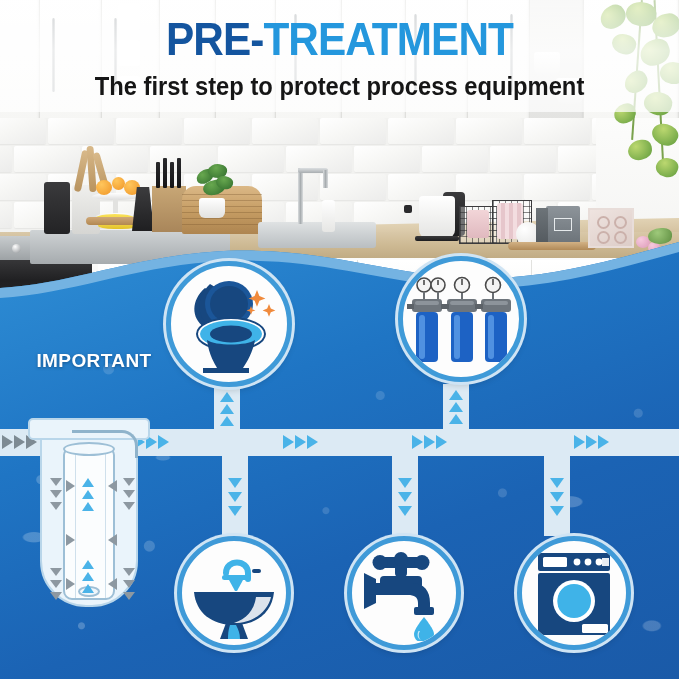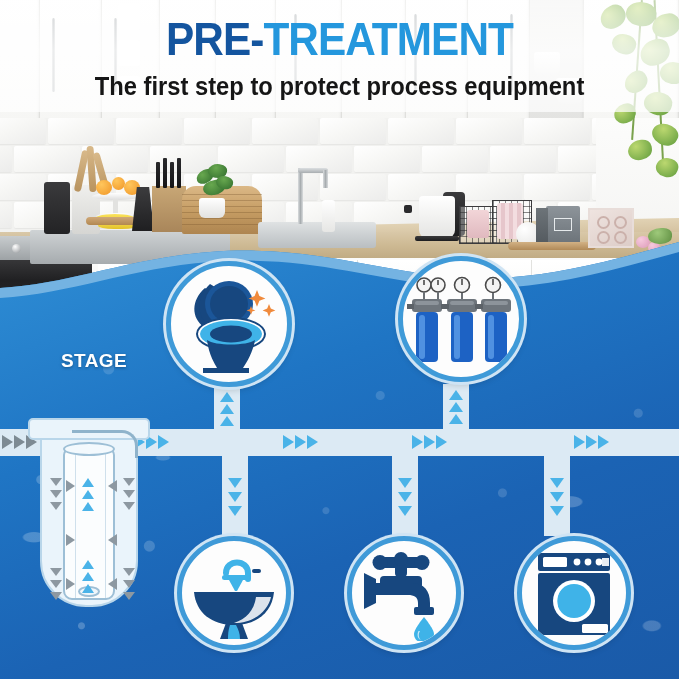--- a/index.html
+++ b/index.html
@@ -582,21 +582,21 @@
   <div class="tri tri-d" style="left:123px;top:592px;border-top:8px solid #8d98a1;border-left-width:6px;border-right-width:6px;"></div>
 
   <div class="tri tri-r" style="left:66px;top:480px;border-left:9px solid #8d98a1;border-top-width:6px;border-bottom-width:6px;"></div>
   <div class="tri tri-r" style="left:66px;top:534px;border-left:9px solid #8d98a1;border-top-width:6px;border-bottom-width:6px;"></div>
   <div class="tri tri-r" style="left:66px;top:578px;border-left:9px solid #8d98a1;border-top-width:6px;border-bottom-width:6px;"></div>
   <div class="tri" style="left:108px;top:480px;border-top:6px solid transparent;border-bottom:6px solid transparent;border-right:9px solid #8d98a1;"></div>
   <div class="tri" style="left:108px;top:534px;border-top:6px solid transparent;border-bottom:6px solid transparent;border-right:9px solid #8d98a1;"></div>
   <div class="tri" style="left:108px;top:578px;border-top:6px solid transparent;border-bottom:6px solid transparent;border-right:9px solid #8d98a1;"></div>
 
   <div class="imp">
-    <div>STAGE</div>
+    <div>IMPORTANT</div>
   </div>
 
   <div class="circle" style="left:166px;top:261px;width:126px;height:126px;">
     <svg width="104" height="104" viewBox="0 0 104 104">
 
       <path d="M28 16 C14 28 14 46 27 55 L32 50 C22 43 22 29 33 19 Z" fill="#17477f"></path>
       <path d="M33 12 C19 25 19 45 33 54 L38 49 C27 42 27 26 38 15 Z" fill="#17477f"></path>
       <ellipse cx="52" cy="32" rx="24" ry="23" fill="#1b5699"></ellipse>
       <ellipse cx="52" cy="32" rx="19" ry="18" fill="#17477f"></ellipse>
 

